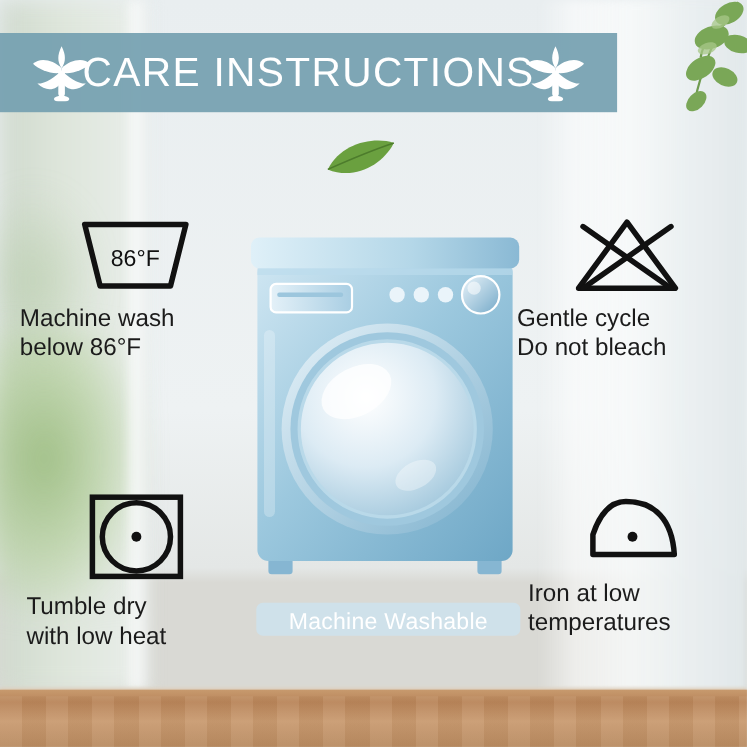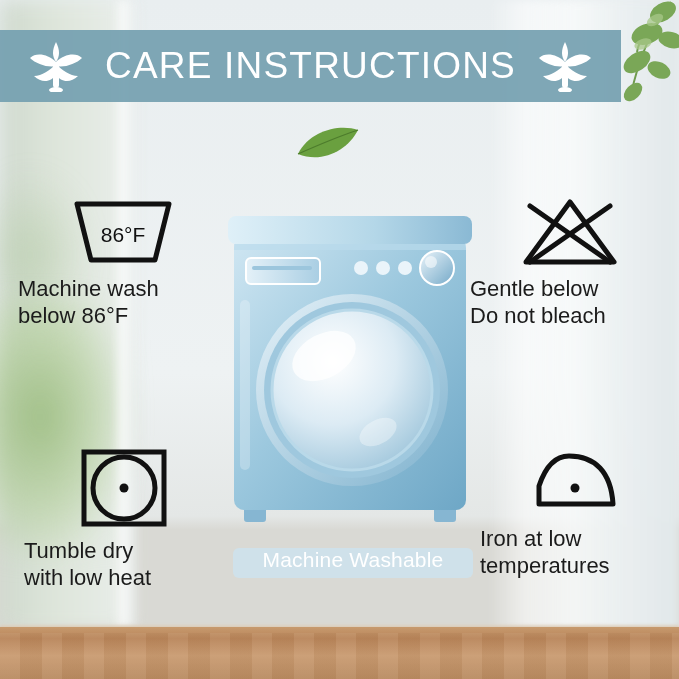--- a/index.html
+++ b/index.html
@@ -87,21 +87,21 @@
     width: 679px; height: 46px;
     background: repeating-linear-gradient(to right,
       rgba(255,255,255,0.05) 0px, rgba(255,255,255,0.05) 20px,
       rgba(120,80,45,0.07) 20px, rgba(120,80,45,0.07) 42px);
   }
 
   
   .header {
     position: absolute;
     left: 0; top: 30px;
-    width: 621px; height: 72px;
+    width: 561px; height: 72px;
     background: rgba(116,160,176,0.92);
     display: flex;
     align-items: center;
     justify-content: center;
   }
   .header-title {
     color: #ffffff;
     font-size: 37px;
     letter-spacing: 1.2px;
     font-weight: 400;
@@ -159,21 +159,21 @@
   #item-iron  { left: 480px; top: 446px;  width: 190px; }
 
   
   .caption {
     position: absolute;
     left: 233px; top: 548px;
     width: 240px; height: 30px;
     background: #cfe1ea;
     border-radius: 6px;
     display: flex;
-    align-items: flex-start;
+    align-items: flex-end;
     justify-content: center;
   }
   .caption-text {
     color: #ffffff;
     font-size: 21px;
     letter-spacing: 0.2px;
   }
 </style>
 </head>
 <body>
@@ -310,21 +310,21 @@
     <div class="care-label">Machine wash
 below 86°F</div>
   </div>
 
   <div class="care-item" id="item-bleach">
     <svg class="care-icon" width="104" height="72" viewBox="0 0 104 72">
       <path d="M52 6 L96 66 L8 66 Z" fill="none" stroke="#111111" stroke-width="5" stroke-linejoin="round"></path>
       <line x1="12" y1="10" x2="92" y2="66" stroke="#111111" stroke-width="5" stroke-linecap="round"></line>
       <line x1="92" y1="10" x2="12" y2="66" stroke="#111111" stroke-width="5" stroke-linecap="round"></line>
     </svg>
-    <div class="care-label">Gentle below
+    <div class="care-label">Gentle cycle
 Do not bleach</div>
   </div>
 
   <div class="care-item" id="item-dry">
     <svg class="care-icon" width="92" height="84" viewBox="0 0 92 84">
       <rect x="6" y="6" width="80" height="72" fill="none" stroke="#111111" stroke-width="5"></rect>
       <circle cx="46" cy="42" r="31" fill="none" stroke="#111111" stroke-width="5"></circle>
       <circle cx="46" cy="42" r="4.5" fill="#111111"></circle>
     </svg>
     <div class="care-label">Tumble dry

